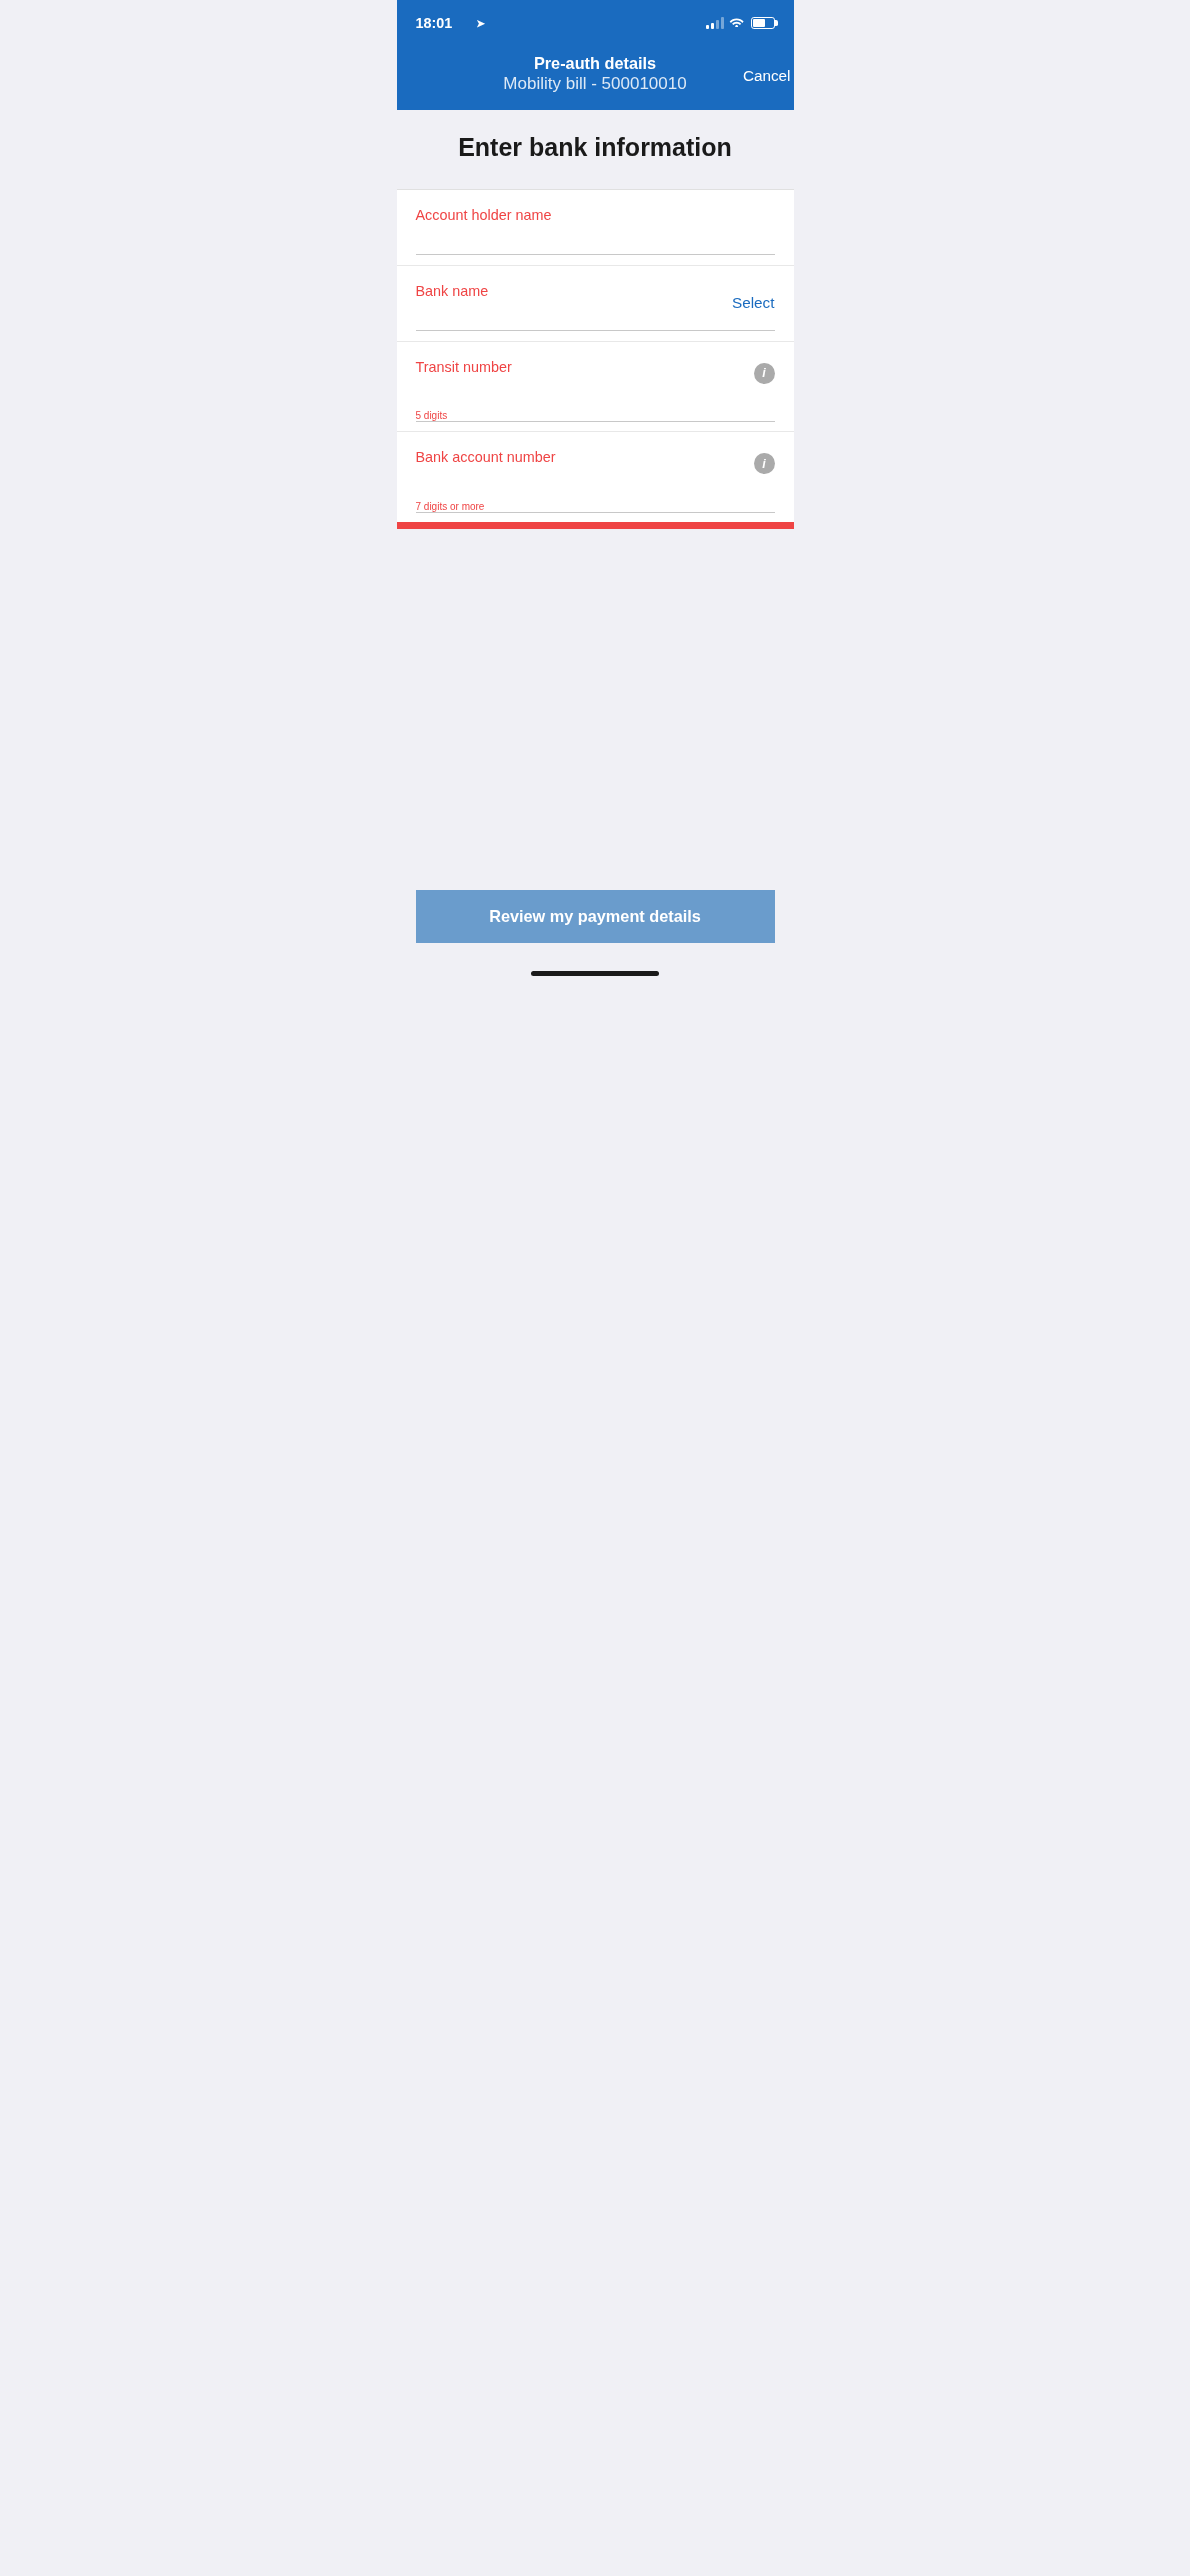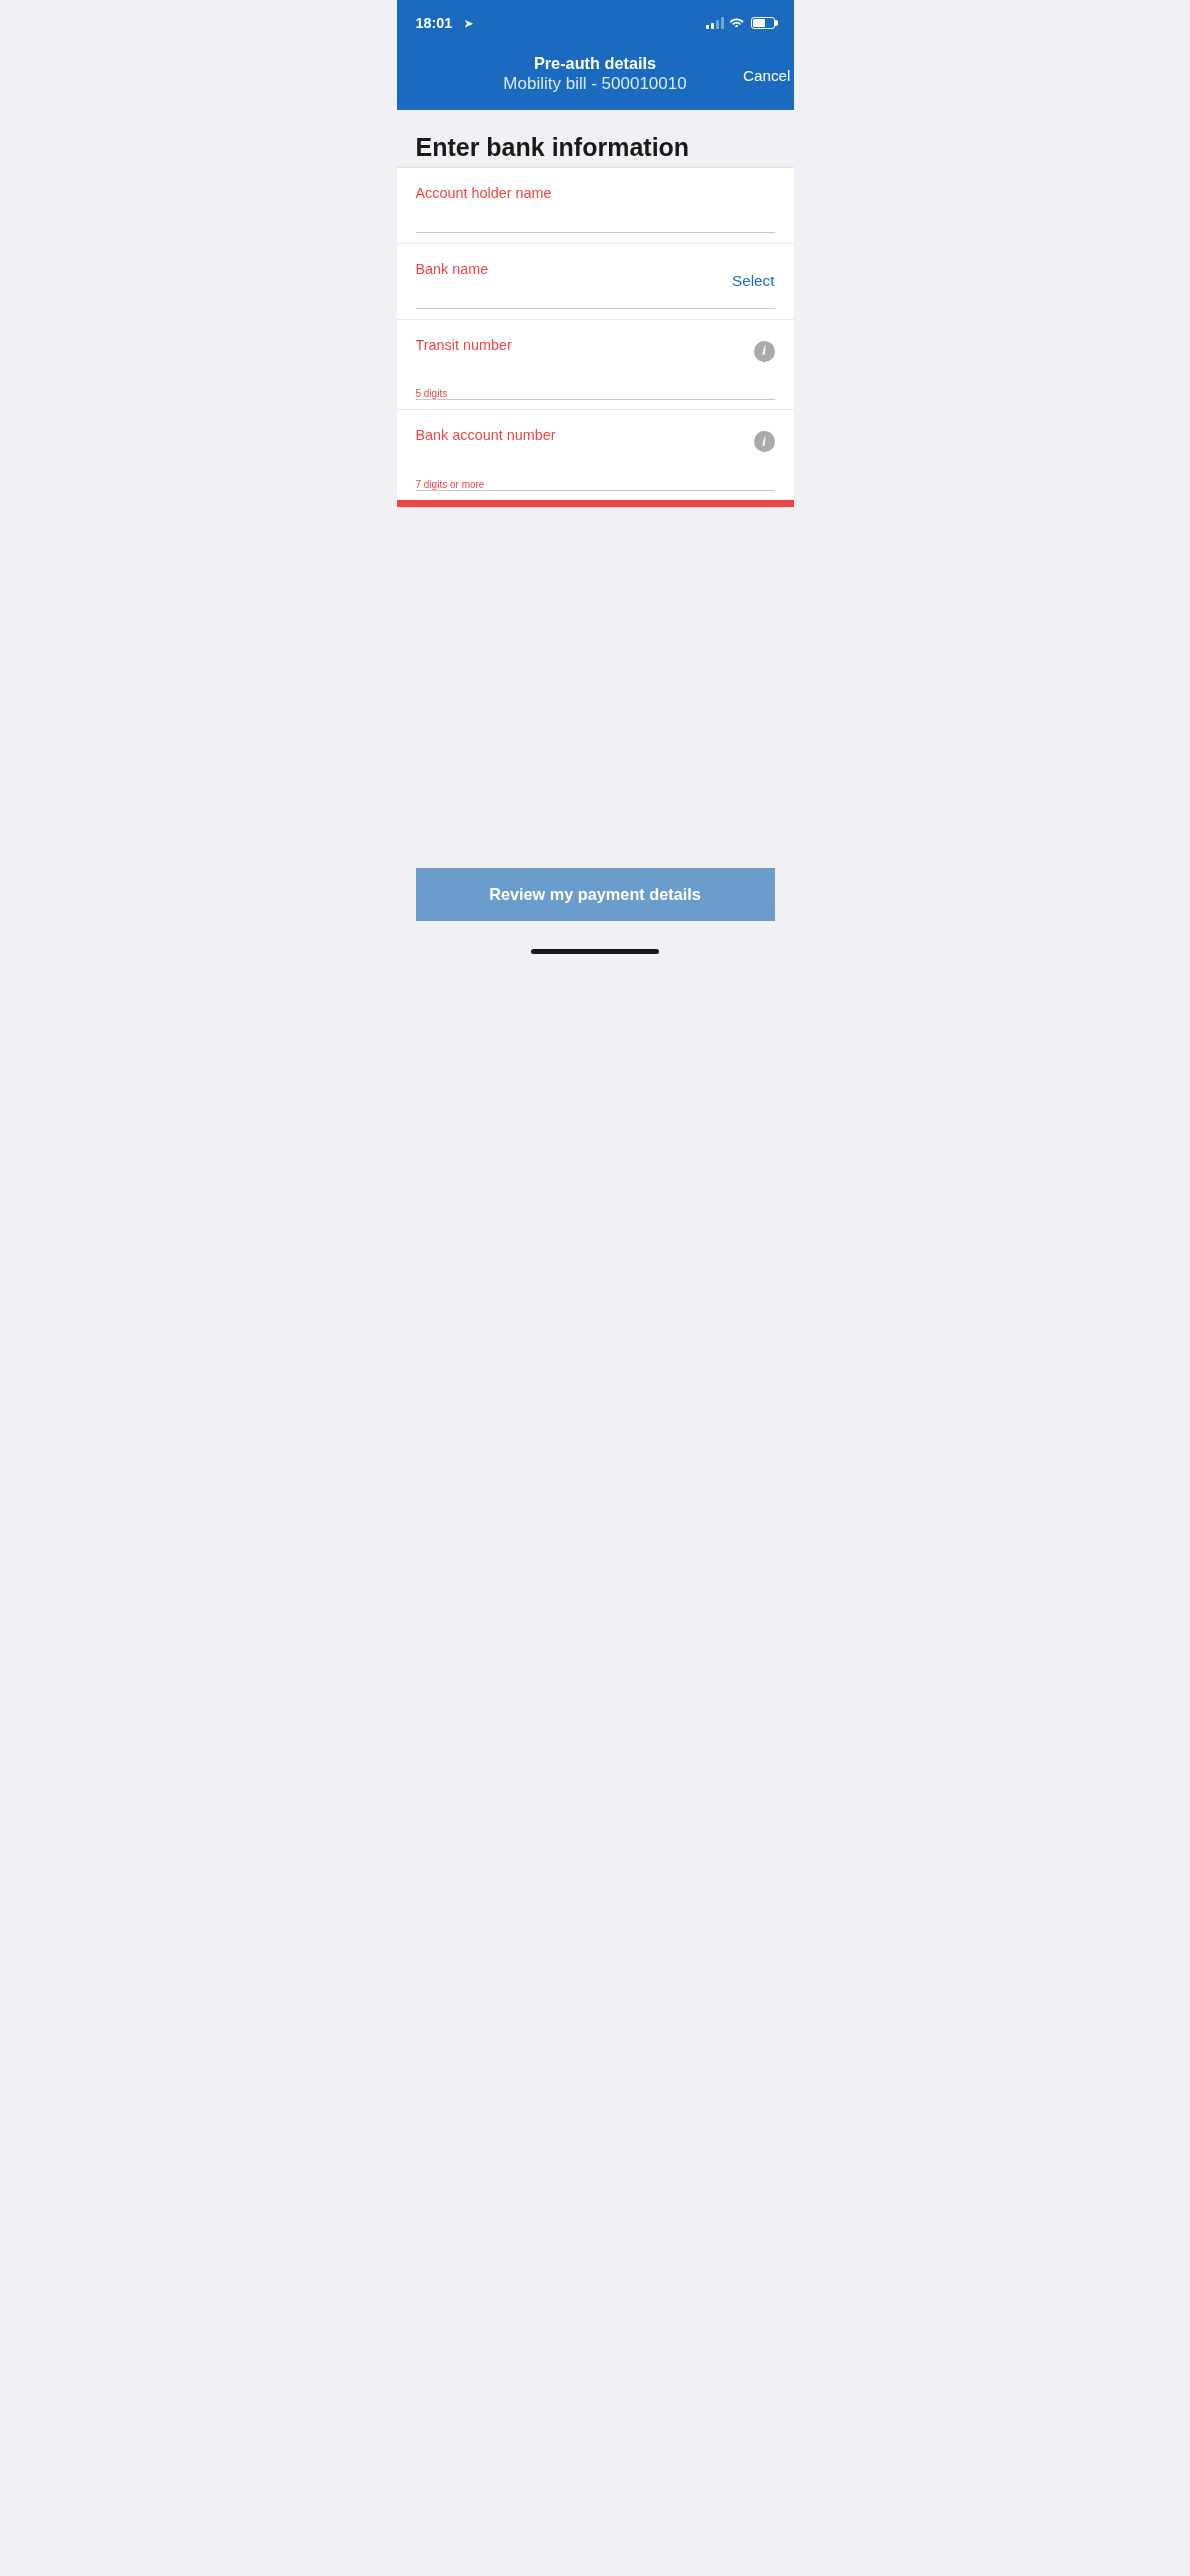--- a/index.html
+++ b/index.html
@@ -24,21 +24,21 @@
       padding: 11.5px 19px 7.7px;
       height: 42px;
     }
 
     .status-time {
       color: white;
       font-size: 14.4px;
       font-weight: 600;
       display: flex;
       align-items: center;
-      gap: 9px;
+      gap: 21px;
     }
 
     .status-icons {
       display: flex;
       align-items: center;
       gap: 5.8px;
     }
 
     .signal-bars {
       display: flex;
@@ -129,22 +129,23 @@
       font-size: 15.3px;
       font-weight: 400;
       background: none;
       border: none;
       cursor: pointer;
     }
 
     
     .page-title-section {
       background: #f0f0f5;
-      padding: 23px 19px 5px;
+      padding: 23px 19px 27px;
       border-bottom: 1px solid #e0e0e0;
+      text-align: center;
     }
 
     .page-title {
       font-size: 25px;
       font-weight: 700;
       color: #1a1a1a;
     }
 
     
     .form-section {

